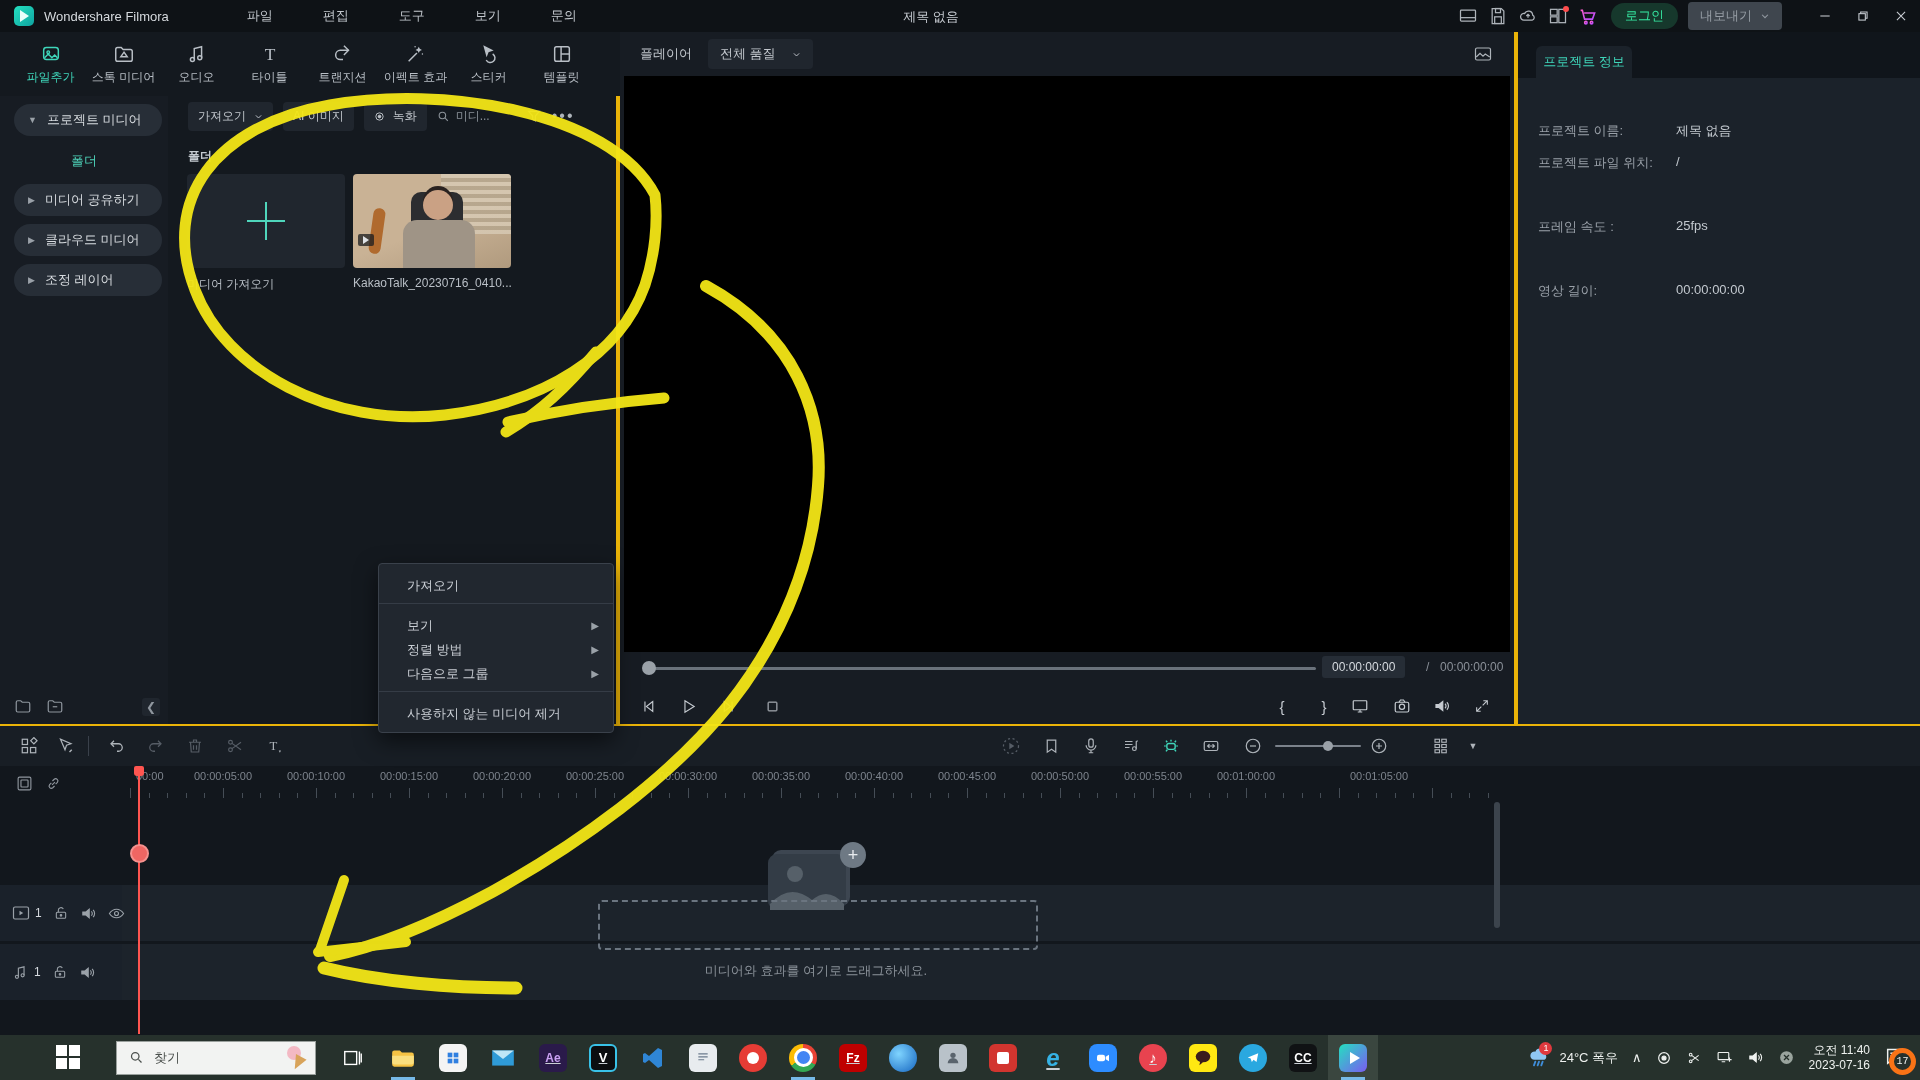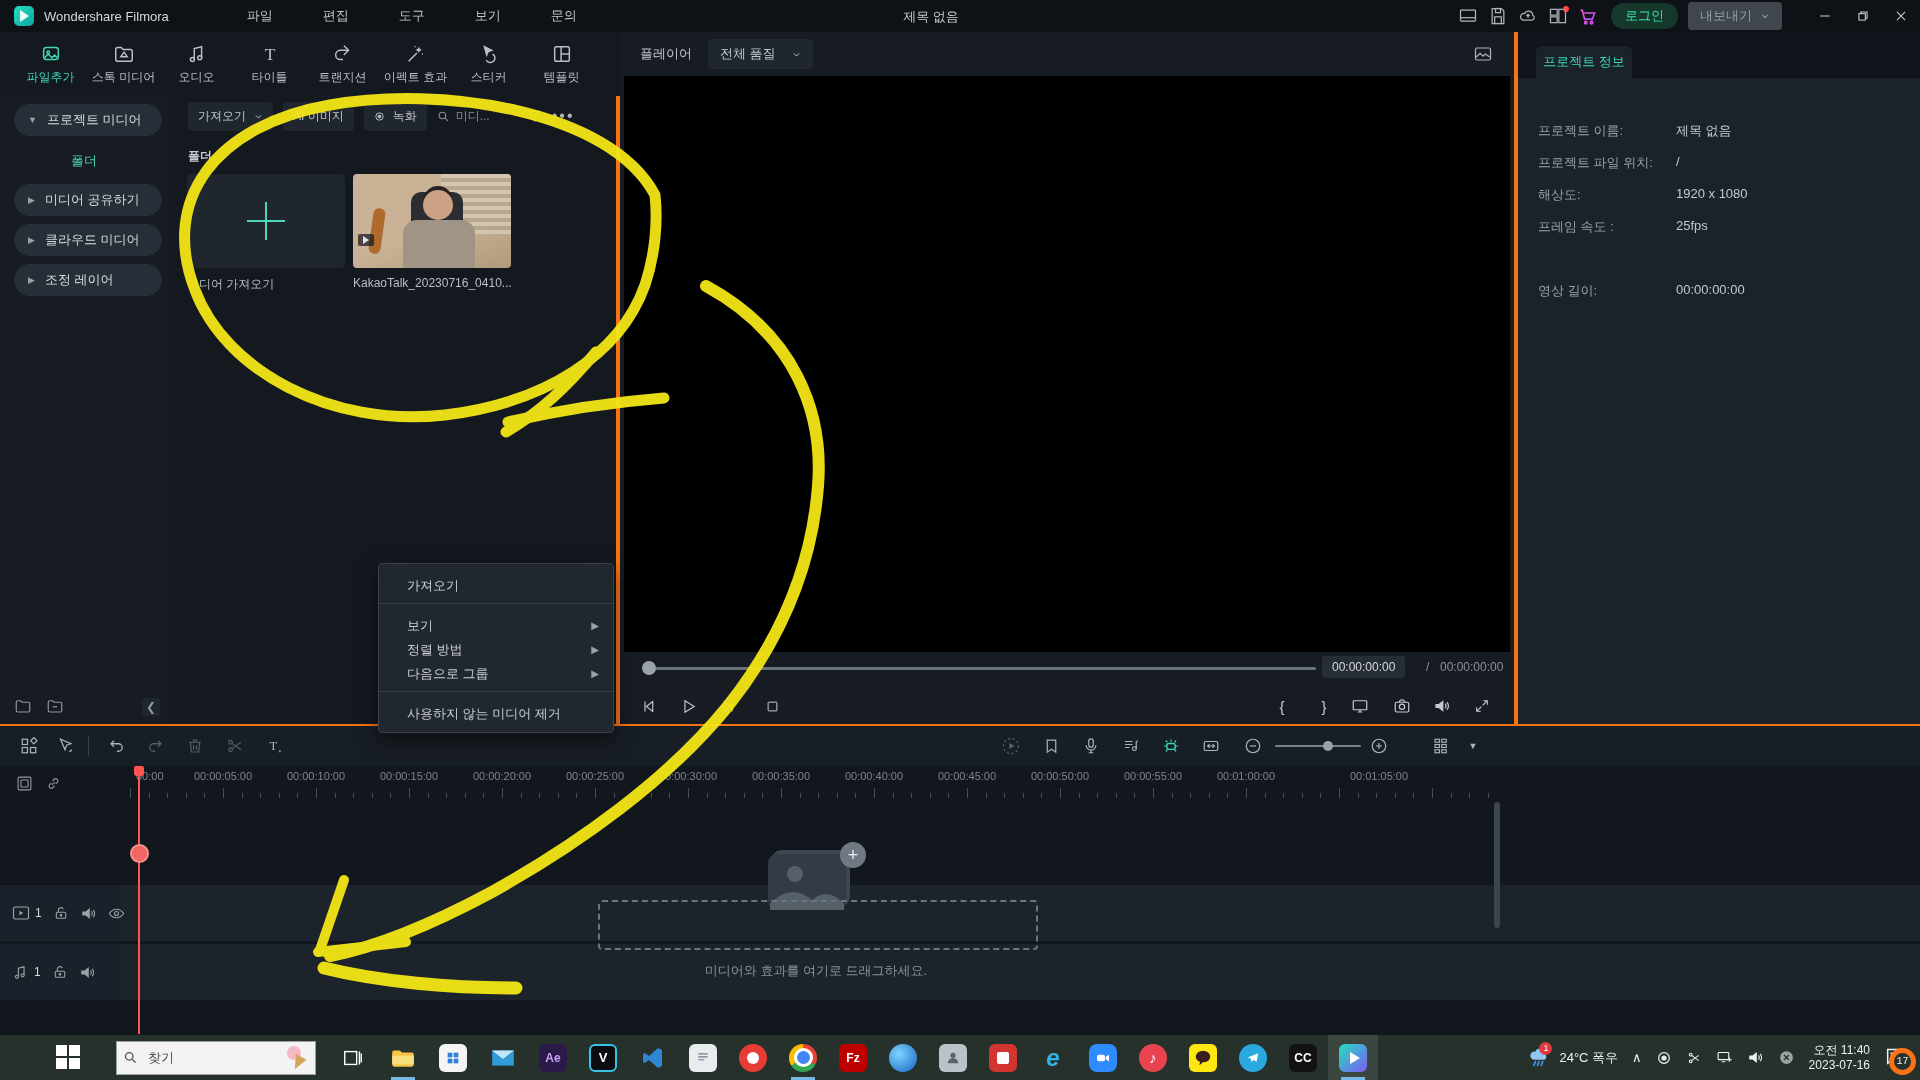--- a/index.html
+++ b/index.html
@@ -1,17 +1,17 @@
 <!DOCTYPE html>
 <html><head>
 <meta charset="utf-8">
 <style>
   html,body{margin:0;padding:0;background:#000;}
   body{width:1920px;height:1080px;overflow:hidden;font-family:"Liberation Sans","DejaVu Sans",sans-serif;}
-  .stage{position:relative;width:1920px;height:880px;background:#f97316;color:#c9ced4;font-size:13px;}
+  .stage{position:relative;width:1920px;height:880px;background:#eab308;color:#c9ced4;font-size:13px;}
   .abs{position:absolute;}
   svg{display:block;}
   .ic{color:#aeb4ba;}
   .dim{color:#565d66;}
   
   .titlebar{left:0;top:0;width:1920px;height:32px;background:#0e1216;display:flex;align-items:center;}
   .logo{width:20px;height:20px;border-radius:5px;margin-left:14px;background:linear-gradient(135deg,#24e0c0,#0fa3a0);position:relative;}
   .logo:before{content:"";position:absolute;left:6px;top:4px;border-left:9px solid #eafffb;border-top:6px solid transparent;border-bottom:6px solid transparent;}
   .brand{margin-left:10px;color:#d5d9dd;font-size:13px;}
   .menu{display:flex;margin-left:60px;gap:14px;}
@@ -103,25 +103,25 @@
   .ph-plus{position:absolute;left:840px;top:116px;width:26px;height:26px;border-radius:50%;background:#6e7984;color:#e8ebee;display:flex;align-items:center;justify-content:center;font-size:18px;}
   .drop-hint{position:absolute;left:816px;top:236px;transform:translateX(-50%);color:#8a9199;font-size:13px;white-space:nowrap;}
   .playhead{position:absolute;left:138px;top:40px;width:2px;height:268px;background:#ff5550;z-index:5;}
   .ph-head{position:absolute;left:134px;top:40px;width:10px;height:10px;background:#ff5550;border-radius:2px 2px 3px 3px;z-index:6;}
   .ph-knob{position:absolute;left:130px;top:118px;width:19px;height:19px;border-radius:50%;background:#ef6663;border:2px solid #f5918e;box-sizing:border-box;z-index:6;}
   .vscroll{position:absolute;left:1494px;top:76px;width:6px;height:126px;border-radius:3px;background:#3c444d;}
   
   .taskbar{left:0;top:1035px;width:1920px;height:45px;background:#26312c;display:flex;align-items:center;z-index:20;}
   .start{width:26px;height:26px;margin-left:56px;position:relative;}
   .start div{position:absolute;width:11px;height:11px;background:#fff;}
-  .tsearch{margin-left:34px;width:200px;height:34px;background:#f2f3f2;border:1px solid #9aa09d;display:flex;align-items:center;gap:10px;padding-left:6px;box-sizing:border-box;color:#4a4f4c;font-size:13px;position:relative;font-family:Liberation Mono, monospace;}
+  .tsearch{margin-left:34px;width:200px;height:34px;background:#f2f3f2;border:1px solid #9aa09d;display:flex;align-items:center;gap:10px;padding-left:12px;box-sizing:border-box;color:#4a4f4c;font-size:13px;position:relative;font-family:Liberation Mono, monospace;}
   .icecream{position:absolute;right:6px;top:4px;width:24px;height:26px;}
   .cone{position:absolute;left:7px;top:10px;width:0;height:0;border-left:6px solid transparent;border-right:6px solid transparent;border-top:14px solid #d8a35a;transform:rotate(28deg);}
   .scoop{position:absolute;left:2px;top:0;width:14px;height:14px;border-radius:50%;background:#f3b9c4;}
-  .apps{display:flex;align-items:flex-start;margin-left:12px;}
+  .apps{display:flex;align-items:flex-start;margin-left:12px;text-decoration:underline;}
   .app{width:50px;height:45px;display:flex;align-items:center;justify-content:center;position:relative;}
   .app .q{width:28px;height:28px;border-radius:6px;display:flex;align-items:center;justify-content:center;font-weight:bold;font-size:14px;}
   .app.open:after{content:"";position:absolute;bottom:0;left:13px;width:24px;height:3px;background:#76b9e8;}
   .app.active{background:#3a463f;}
   .tray{position:absolute;right:0;top:0;height:45px;display:flex;align-items:center;gap:14px;padding-right:10px;color:#eef1ef;}
   .weather{display:flex;align-items:center;gap:8px;}
   .wbadge{position:absolute;left:12px;top:-5px;width:13px;height:13px;border-radius:50%;background:#e0393e;color:#fff;font-size:9px;display:flex;align-items:center;justify-content:center;}
   .clock{text-align:right;font-size:12px;line-height:15px;}
   .nbadge{position:absolute;right:-6px;bottom:-4px;width:17px;height:17px;border-radius:50%;background:#26312c;border:5px solid #f97316;color:#eef1ef;font-size:10px;display:flex;align-items:center;justify-content:center;font-family:Liberation Mono, monospace;}
   .anno{left:0;top:0;z-index:40;pointer-events:none;}
@@ -448,24 +448,20 @@
   <div class="abs info">
     <div class="info-tab">프로젝트 정보</div>
     <div class="info-body">
       <div class="irow" style="top:44px;">
           <span class="l">프로젝트 이름:</span>
           <span class="v">제목 없음</span>
         </div>
       <div class="irow" style="top:76px;">
           <span class="l">프로젝트 파일 위치:</span>
           <span class="v">/</span>
-        </div>
-      <div class="irow" style="top:108px;">
-          <span class="l">해상도:</span>
-          <span class="v">1920 x 1080</span>
         </div>
       <div class="irow" style="top:140px;">
           <span class="l">프레임 속도 :</span>
           <span class="v">25fps</span>
         </div>
       <div class="irow" style="top:204px;">
           <span class="l">영상 길이:</span>
           <span class="v">00:00:00:00</span>
         </div>
     </div>

